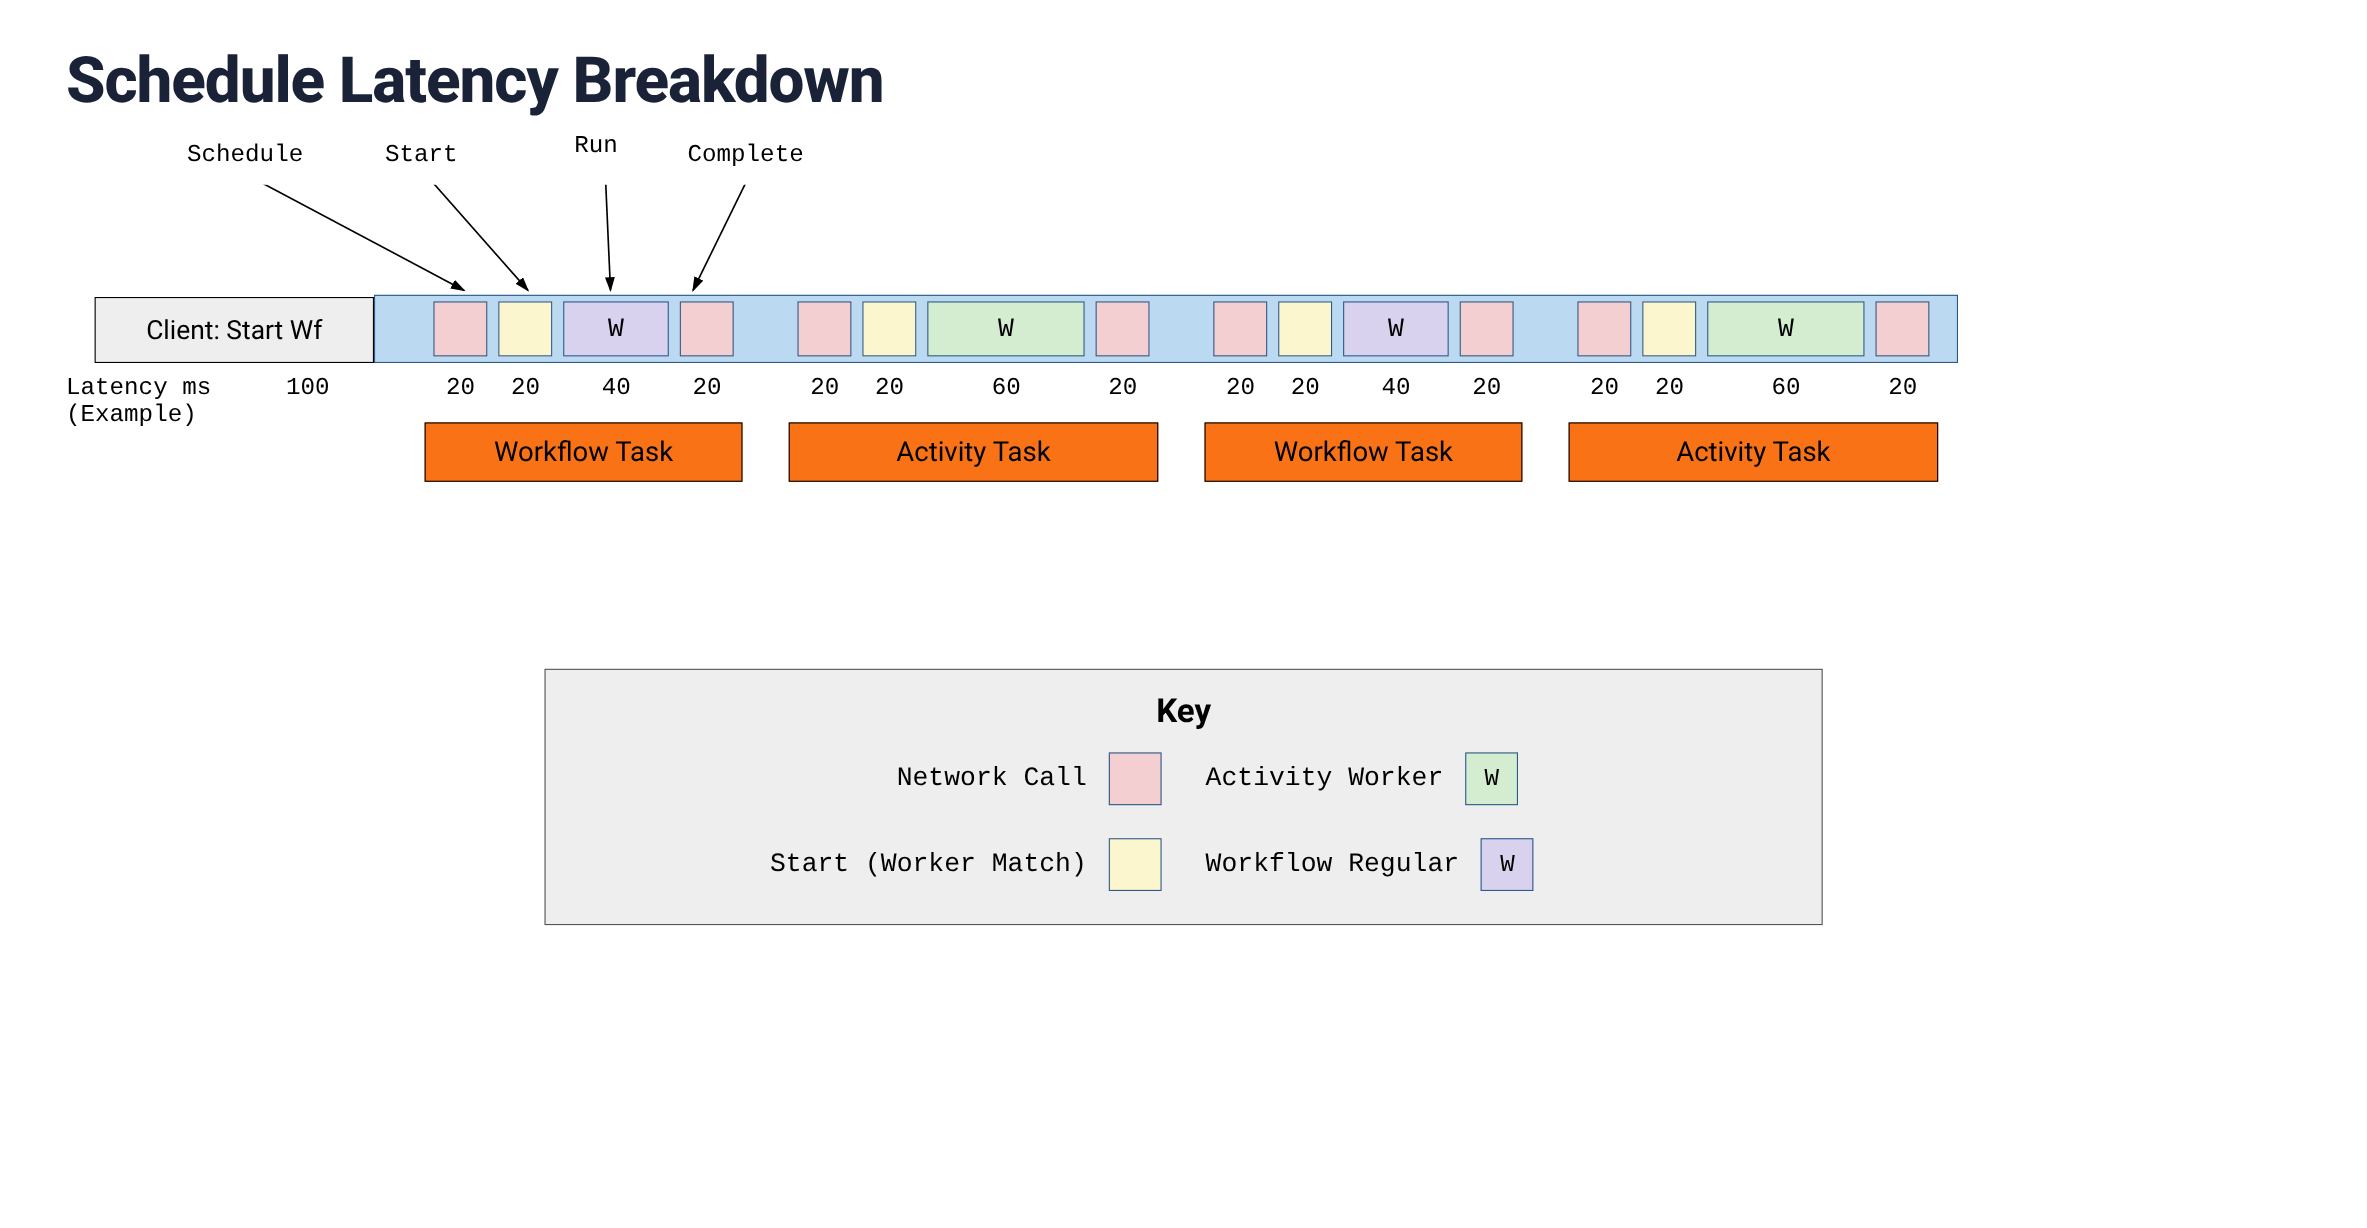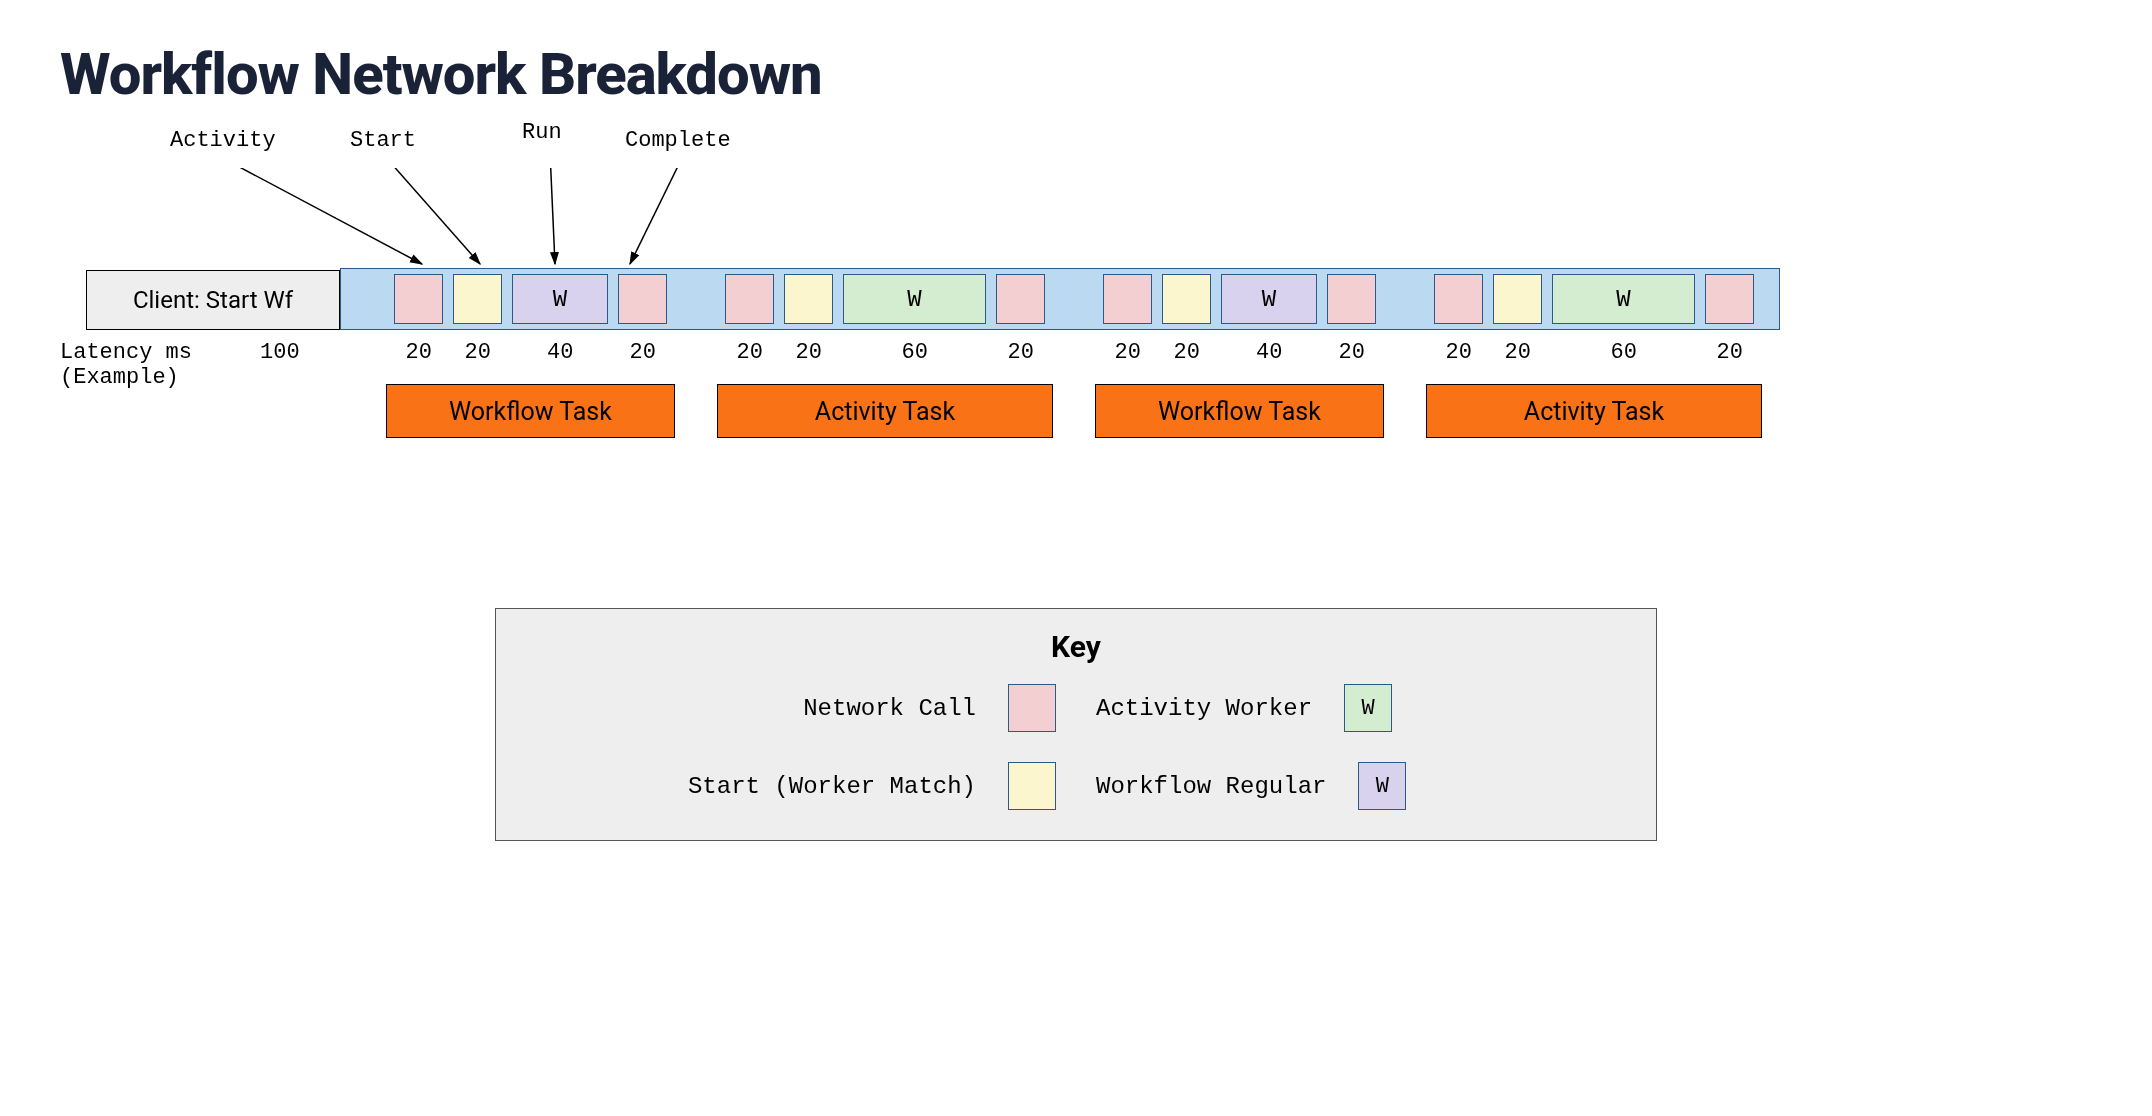--- a/index.html
+++ b/index.html
@@ -14,34 +14,34 @@
   .c-pink{background:#f3cfd2;}
   .c-yellow{background:#fcf6cf;}
   .c-purple{background:#d9d2ee;}
   .c-green{background:#d4ecd0;}
   .lat-row{position:absolute;top:172px;font-family:"Courier New",Courier,monospace;font-size:22px;}
   .task-label{position:absolute;background:#f97316;border:1px solid #000;height:52px;display:flex;align-items:center;justify-content:center;font-size:25px;}
   .caption{text-align:center;font-weight:700;font-size:25px;margin-top:0;}
   .key-box{margin:80px auto 0 auto;width:1100px;background:#eee;border:1px solid #555;padding:20px 30px 30px 30px;}
   .key-title{text-align:center;font-weight:700;font-size:30px;margin:0 0 20px 0;}
   .key-grid{display:grid;grid-template-columns:1fr 1fr;row-gap:30px;column-gap:40px;}
-  .key-item{display:flex;align-items:center;justify-content:flex-end;gap:32px;font-family:"Courier New",Courier,monospace;font-size:24px;}
+  .key-item{display:flex;align-items:center;justify-content:flex-end;gap:20px;font-family:"Courier New",Courier,monospace;font-size:24px;}
   .key-item:nth-child(even){justify-content:flex-start;}
   .swatch{width:46px;height:46px;border:1px solid #2b5a8a;display:flex;align-items:center;justify-content:center;font-family:"Courier New",Courier,monospace;font-size:22px;}
 </style>
 </head>
 <body>
 
 <div class="page">
 
-  <h1>Workflow Network Breakdown</h1>
+  <h1>Schedule Latency Breakdown</h1>
 
   <div class="diagram">
 
-    <div class="annot-label" style="left:110px;top:-40px;">Activity</div>
+    <div class="annot-label" style="left:110px;top:-40px;">Schedule</div>
     <div class="annot-label" style="left:290px;top:-40px;">Start</div>
     <div class="annot-label" style="left:462px;top:-48px;">Run</div>
     <div class="annot-label" style="left:565px;top:-40px;">Complete</div>
 
     <svg class="arrows" width="900" height="160">
       <defs>
         <marker id="ah" markerWidth="10" markerHeight="10" refX="8" refY="3" orient="auto">
           <path d="M0,0 L0,6 L9,3 z" fill="#000"></path>
         </marker>
       </defs>

